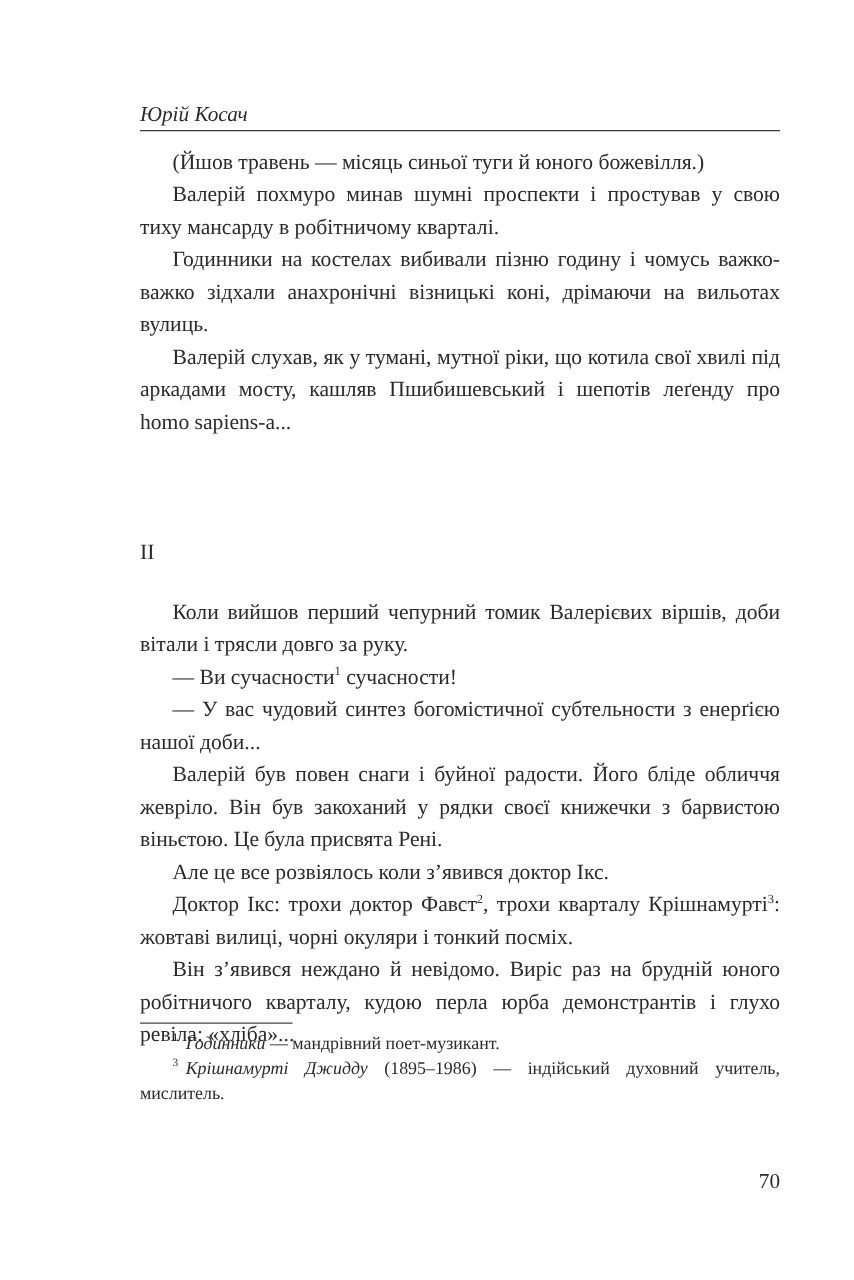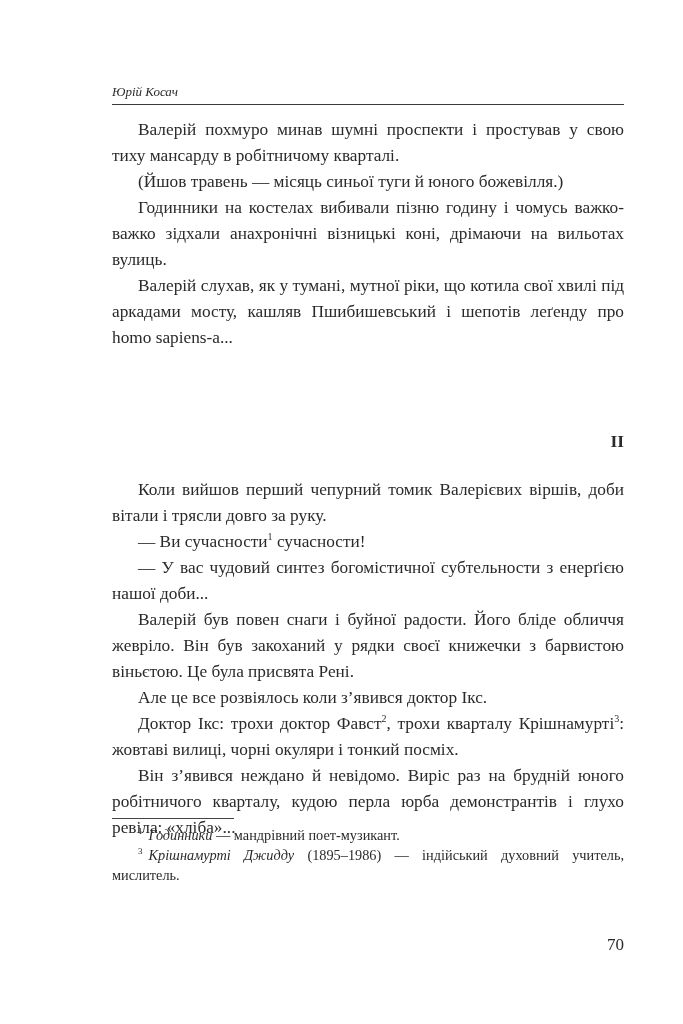--- a/index.html
+++ b/index.html
@@ -20,21 +20,21 @@
       left: 112px;
       top: 0;
       width: 512px;
       height: 1024px;
     }
     .running-head {
       position: absolute;
       top: 82px;
       left: 0;
       font-style: italic;
-      font-size: 13px;
+      font-size: 17px;
       line-height: 20px;
       color: #2a2a2a;
     }
     .head-rule {
       position: absolute;
       top: 104px;
       left: 0;
       width: 512px;
       height: 0;
       border-top: 1.6px solid #3a3a3a;
@@ -51,22 +51,22 @@
     .body-text p {
       margin: 0;
       text-indent: 26px;
     }
     .block-1 { top: 117px; }
     .chapter-num {
       position: absolute;
       top: 428px;
       left: 0;
       width: 512px;
-      text-align: right;
-      font-weight: bold;
+      text-align: left;
+      font-weight: normal;
       font-size: 17.5px;
       line-height: 26px;
     }
     .block-2 { top: 477px; }
     .fn-rule {
       position: absolute;
       top: 818px;
       left: 0;
       width: 122px;
       height: 0;
@@ -109,22 +109,22 @@
   </style>
 </head>
 <body>
 
 <div class="page">
 
   <div class="running-head">Юрій Косач</div>
   <div class="head-rule"></div>
 
   <div class="body-text block-1">
+    <p>(Йшов травень — місяць синьої туги й юного божевілля.)</p>
     <p>Валерій похмуро минав шумні проспекти і простував у свою тиху мансарду в робітничому кварталі.</p>
-    <p>(Йшов травень — місяць синьої туги й юного божевілля.)</p>
     <p>Годинники на костелах вибивали пізню годину і чомусь важко-важко зідхали анахронічні візницькі коні, дрімаючи на вильотах вулиць.</p>
     <p>Валерій слухав, як у тумані, мутної ріки, що котила свої хвилі під аркадами мосту, кашляв Пшибишевський і шепотів леґенду про homo sapiens-а...</p>
   </div>
 
   <div class="chapter-num">II</div>
 
   <div class="body-text block-2">
     <p>Коли вийшов перший чепурний томик Валерієвих віршів, доби вітали і трясли довго за руку.</p>
     <p><span>— Ви сучасности</span><span class="sup">1</span><span> сучасности!</span></p>
     <p>— У вас чудовий синтез богомістичної субтельности з енерґі­єю нашої доби...</p>

